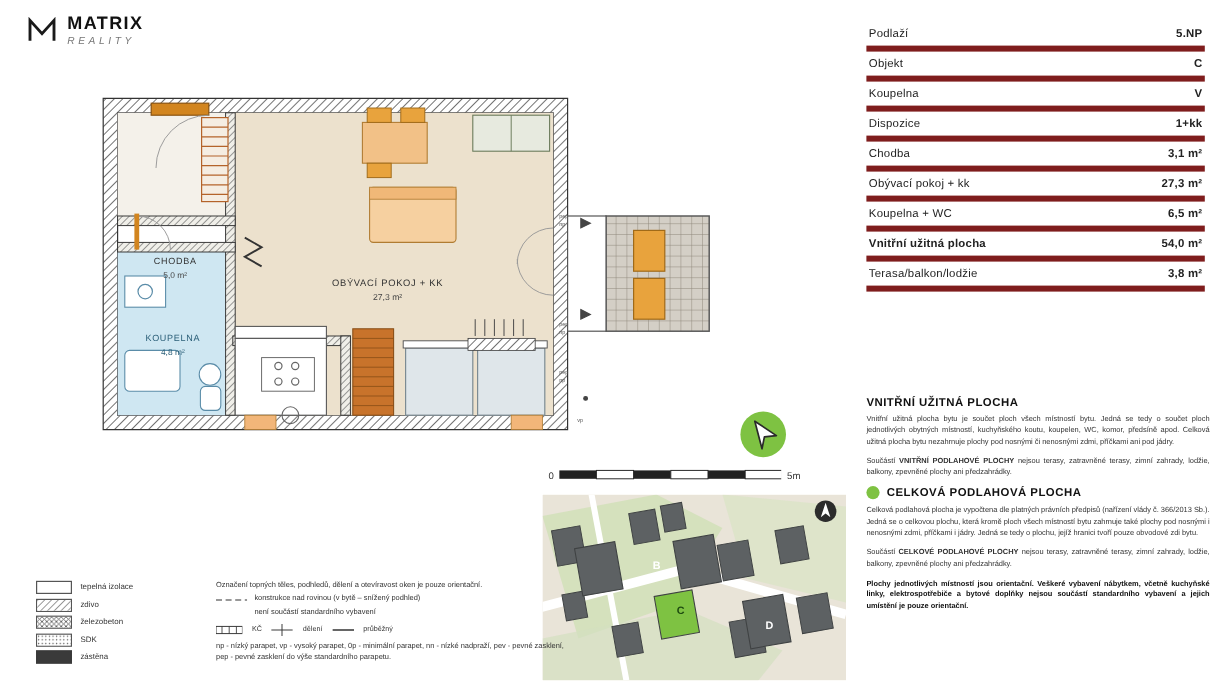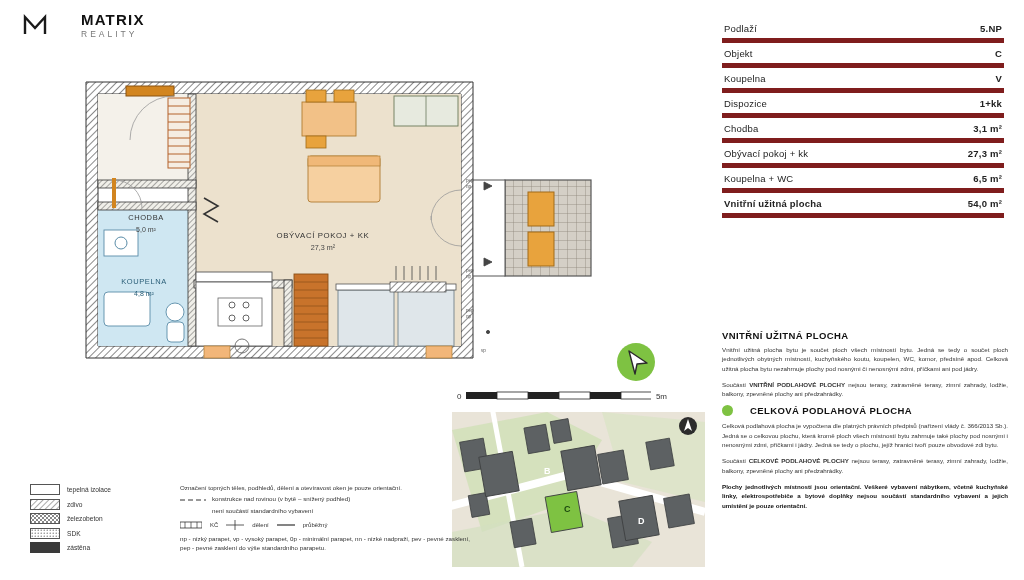--- a/index.html
+++ b/index.html
@@ -9,23 +9,23 @@
     font-family:"Liberation Sans", sans-serif;
     color:#1a1a1a;
     overflow:hidden;
     position:relative;
   }
   .page{position:absolute;inset:0;}
 
   
   .logo{position:absolute;left:22px;top:12px;display:flex;align-items:center;gap:8px;}
   .logo-mark{width:26px;height:26px;}
-  .logo-text{line-height:1.05;margin-left:25px;}
+  .logo-text{line-height:1.05;}
   .logo-title{font-size:15px;font-weight:bold;letter-spacing:1.2px;color:#111;}
-  .logo-sub{font-size:8.5px;letter-spacing:3px;color:#777;margin-top:2px;}
+  .logo-sub{font-size:8.5px;letter-spacing:3px;color:#777;margin-top:2px;font-style:italic;}
 
   
   .spec{position:absolute;left:722px;top:18px;width:282px;}
   .spec-row{display:flex;justify-content:space-between;align-items:baseline;
     border-bottom:5px solid #7f1d1d;padding:5px 2px 4px 2px;font-size:9.5px;color:#222;}
   .spec-row .k{letter-spacing:.2px;}
   .spec-row .v{letter-spacing:.2px;font-weight:bold;}
   .spec-row.bold .k,.spec-row.bold .v{font-weight:bold;}
 
   
@@ -43,21 +43,21 @@
   
   .sitemap{position:absolute;left:452px;top:412px;width:253px;height:155px;overflow:hidden;}
 
   
   .txtcol{position:absolute;left:722px;top:330px;width:286px;}
   .txt-h{font-size:9.5px;font-weight:bold;letter-spacing:.4px;margin:0 0 4px 0;color:#111;}
   .txt-p{font-size:6.2px;line-height:1.5;color:#333;margin:0 0 7px 0;text-align:justify;}
   .txt-p b{font-weight:bold;}
   .txt-h2{font-size:9.5px;font-weight:bold;letter-spacing:.4px;margin:10px 0 4px 0;color:#111;}
   .txt-p.bold{font-weight:bold;color:#111;}
-  .dot-h{display:flex;align-items:center;gap:17px;}
+  .dot-h{display:flex;align-items:center;gap:6px;}
   .dot{width:11px;height:11px;border-radius:50%;background:#7ec242;flex:0 0 auto;}
 
   
   .legend{position:absolute;left:30px;top:484px;width:430px;font-size:6.2px;color:#333;}
   .legend-left{position:absolute;left:0;top:0;width:150px;}
   .lg-row{display:flex;align-items:center;gap:7px;margin-bottom:3.5px;}
   .lg-sw{width:28px;height:9px;border:1px solid #555;}
   .lg-lab{font-size:6.6px;}
   .legend-right{position:absolute;left:150px;top:0;width:290px;}
   .legend-right .ln{margin-bottom:2.5px;line-height:1.45;}
@@ -105,20 +105,24 @@
       <span class="k">Obývací pokoj + kk</span>
       <span class="v"><span>27,3</span> <span>m²</span></span>
     </div>
     <div class="spec-row">
       <span class="k">Koupelna + WC</span>
       <span class="v"><span>6,5</span> <span>m²</span></span>
     </div>
     <div class="spec-row bold">
       <span class="k">Vnitřní užitná plocha</span>
       <span class="v"><span>54,0</span> <span>m²</span></span>
+    </div>
+    <div class="spec-row">
+      <span class="k">Terasa/balkon/lodžie</span>
+      <span class="v"><span>3,8</span> <span>m²</span></span>
     </div>
   </div>
 
   <div class="plan">
     <svg width="680" height="330" viewBox="0 0 680 330">
       <defs>
         <pattern id="hatch" width="5" height="5" patternUnits="userSpaceOnUse" patternTransform="rotate(45)">
           <rect width="5" height="5" fill="#ffffff"></rect>
           <line x1="0" y1="0" x2="0" y2="5" stroke="#4a4a4a" stroke-width="1.3"></line>
         </pattern>

